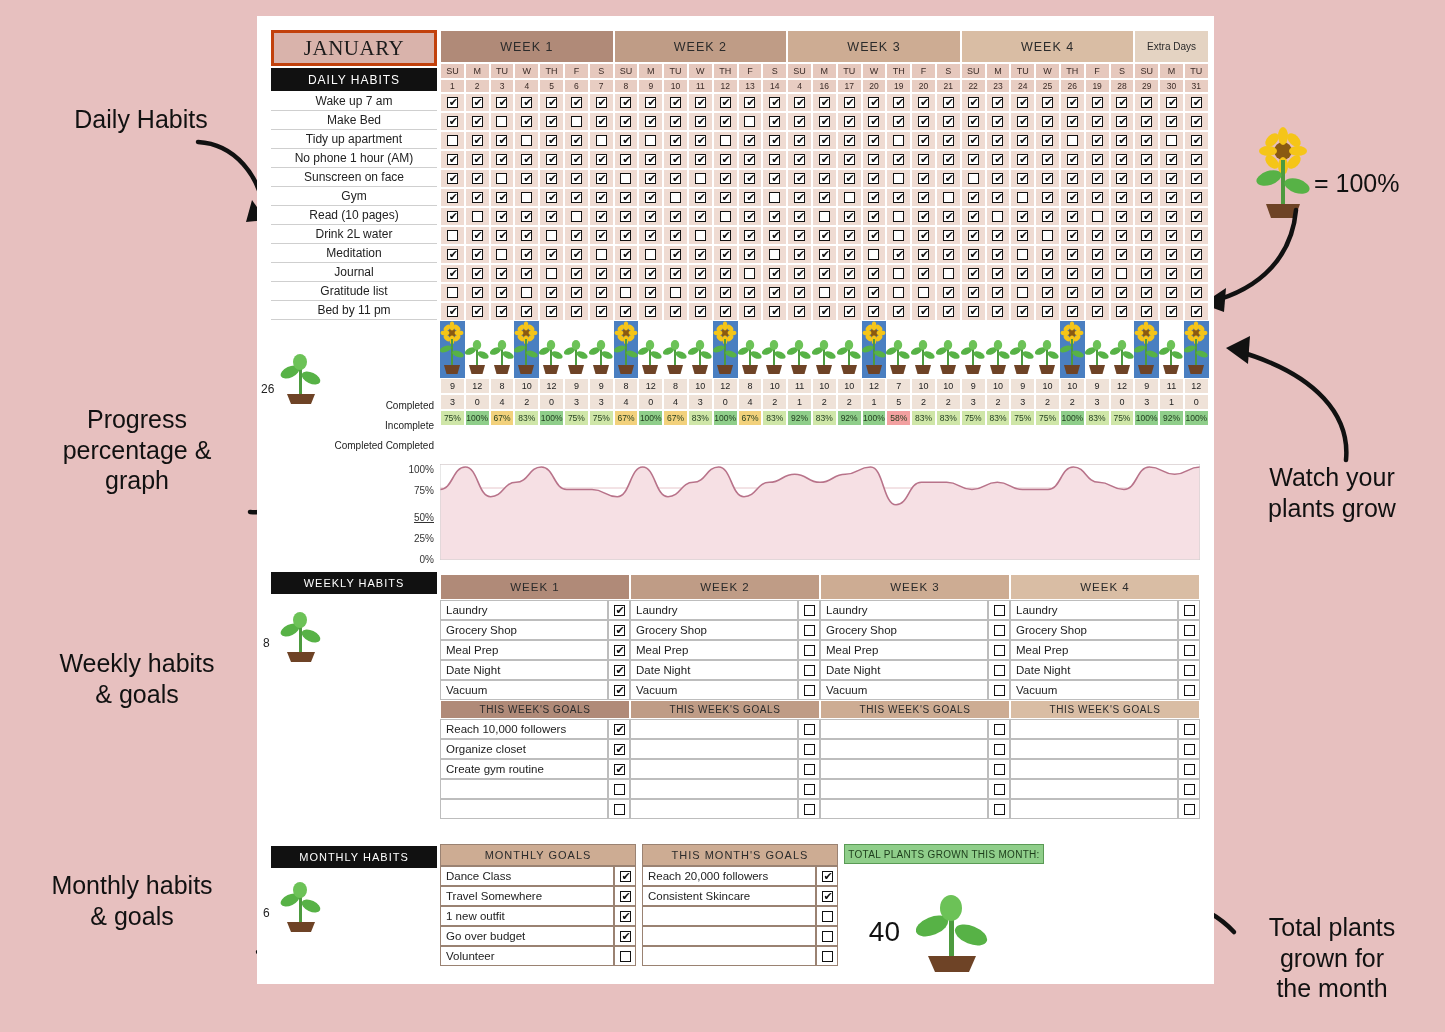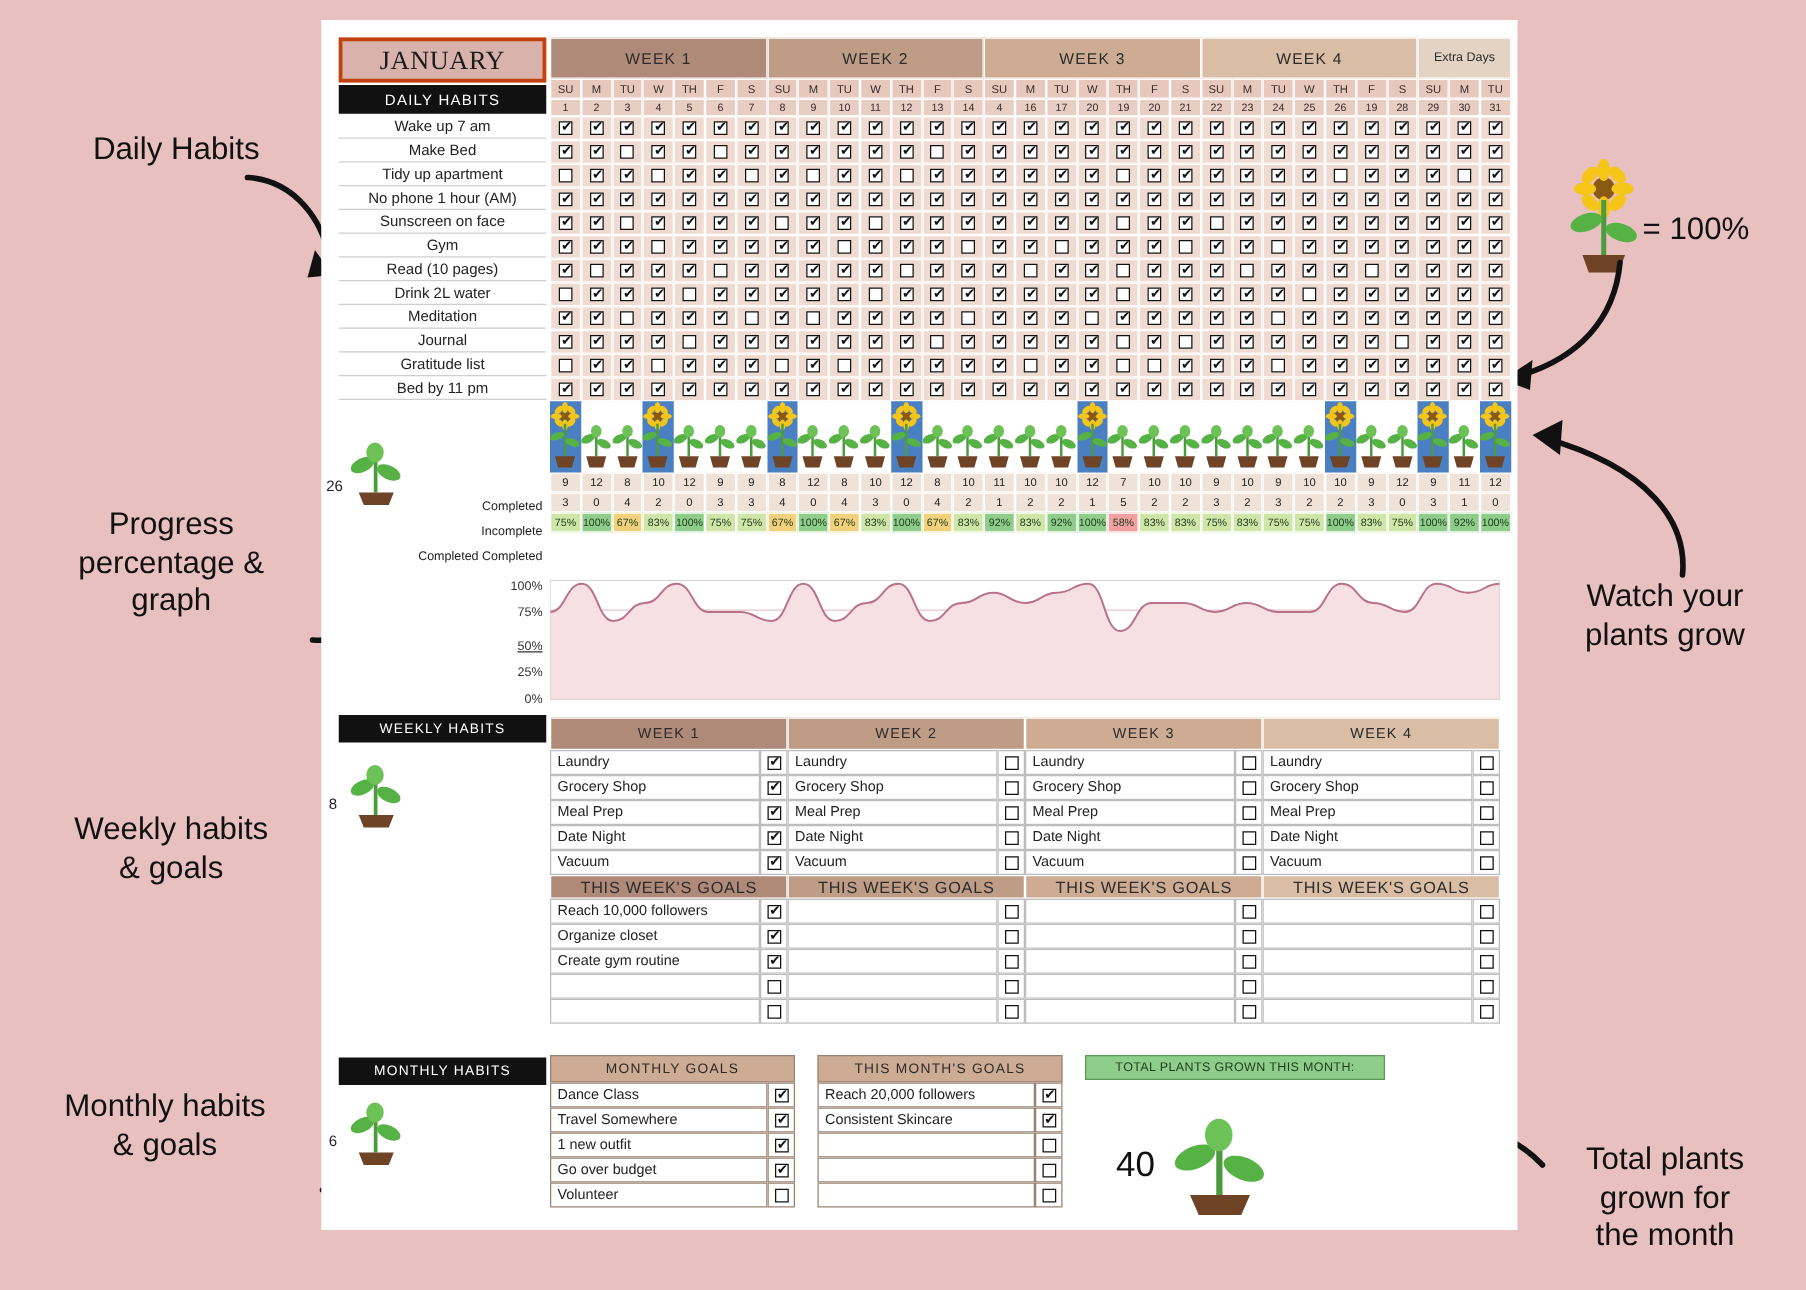--- a/index.html
+++ b/index.html
@@ -120,21 +120,21 @@
   .wk-item {
     height:20px; display:flex; align-items:center; border:1px solid #bdbdbd;
     font-size:11.5px; color:#222; padding-left:5px; background:#fff;
   }
   .wk-chk {
     width:22px; height:20px; border:1px solid #bdbdbd; background:#fff;
     display:flex; align-items:center; justify-content:center;
   }
   .goals-band {
     height:19px; display:flex; align-items:center; justify-content:center;
-    font-size:13px; letter-spacing:.6px; color:#2b2b2b; border:1px solid #fff;
+    font-size:10px; letter-spacing:.6px; color:#2b2b2b; border:1px solid #fff;
   }
   
   .m-hdr {
     height:22px; display:flex; align-items:center; justify-content:center;
     font-size:11px; letter-spacing:1px; color:#2b2b2b; border:1px solid #9a8272;
   }
   .m-item {
     height:20px; display:flex; align-items:center; border:1px solid #9a8272;
     font-size:11.5px; color:#222; padding-left:5px; background:#fff;
   }
@@ -2173,21 +2173,21 @@
             <div class="wk-item" style="width:168px;"></div>
             <div class="wk-chk">
               <span class="box"></span>
             </div>
           </div>
         </div>
       </div>
     </div>
 
   <div id="monthly-section" style="position:absolute; left:183px; top:828px; width:760px;">
-      <div style="display:flex; gap:18px; align-items:flex-start;">
+      <div style="display:flex; gap:6px; align-items:flex-start;">
         <div style="width:196px;">
           <div class="m-hdr" style="background:#cdac93;">MONTHLY GOALS</div>
           <div style="display:flex;">
             <div class="m-item" style="width:174px;">Dance Class</div>
             <div class="m-chk">
               <span class="box on"></span>
             </div>
           </div>
           <div style="display:flex;">
             <div class="m-item" style="width:174px;">Travel Somewhere</div>
@@ -2241,21 +2241,21 @@
             </div>
           </div>
           <div style="display:flex;">
             <div class="m-item" style="width:174px;"></div>
             <div class="m-chk">
               <span class="box"></span>
             </div>
           </div>
         </div>
         <div style="width:250px; position:relative;">
-          <div class="total-band" style="position:relative; width:240px; height:20px;">TOTAL PLANTS GROWN THIS MONTH:</div>
+          <div class="total-band" style="position:relative; width:200px; height:20px;">TOTAL PLANTS GROWN THIS MONTH:</div>
           <div style="display:flex; align-items:center; margin-top:26px;">
             <div style="width:56px; text-align:right; font-size:28px; color:#111;">40</div>
             <svg style="margin-left:16px;" width="72" height="84" viewBox="0 0 72 84">
               <rect x="33" y="26" width="5" height="40" fill="#4d9b3f"></rect>
               <ellipse cx="16" cy="36" rx="17" ry="9" fill="#57b246" transform="rotate(-22 16 36)"></ellipse>
               <ellipse cx="55" cy="45" rx="17" ry="9" fill="#57b246" transform="rotate(22 55 45)"></ellipse>
               <ellipse cx="35" cy="18" rx="11" ry="13" fill="#6cc257"></ellipse>
               <path d="M12,66 h48 l-7,16 h-34 Z" fill="#6e4326"></path>
             </svg>
           </div>

